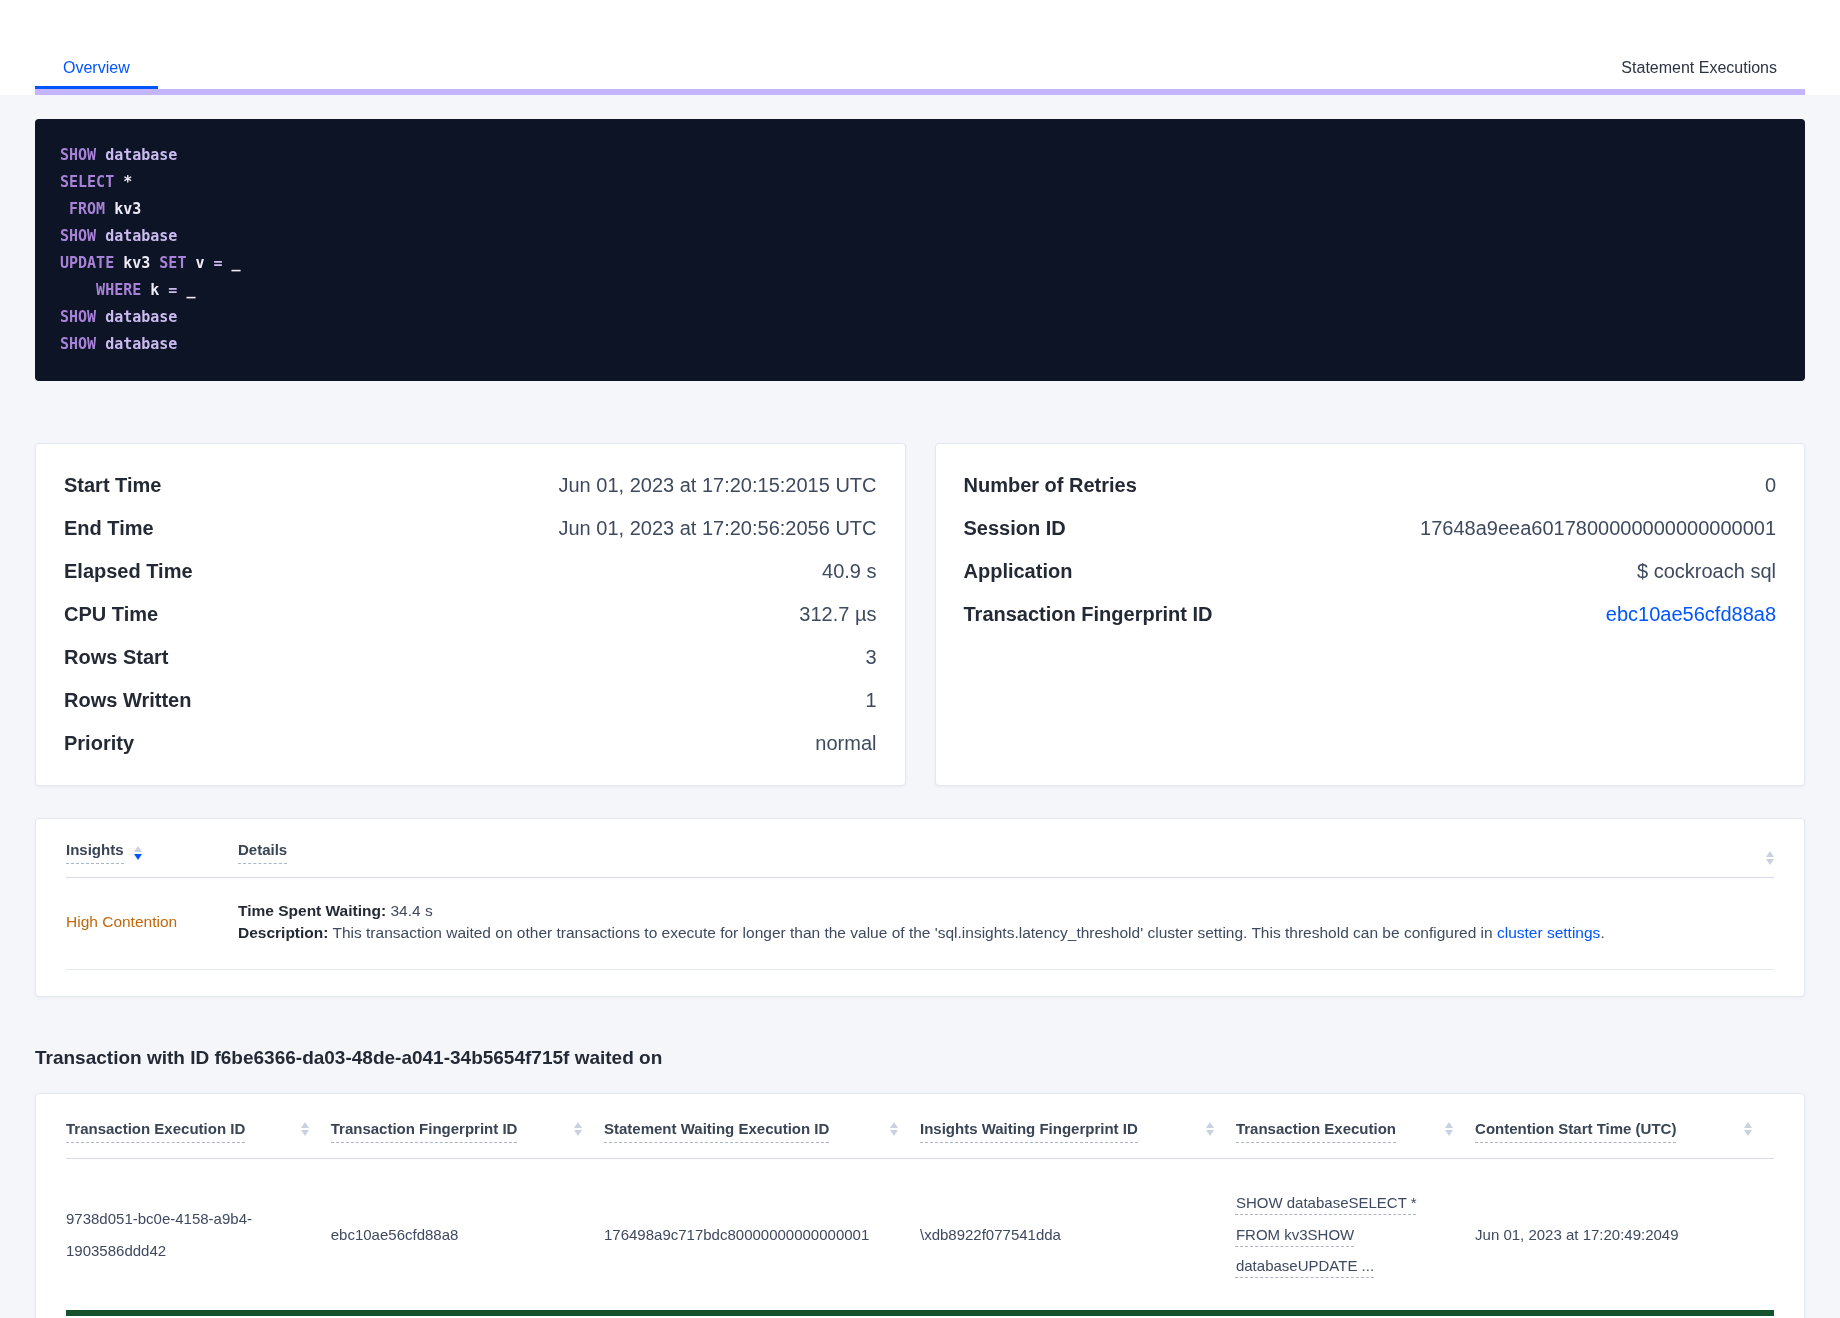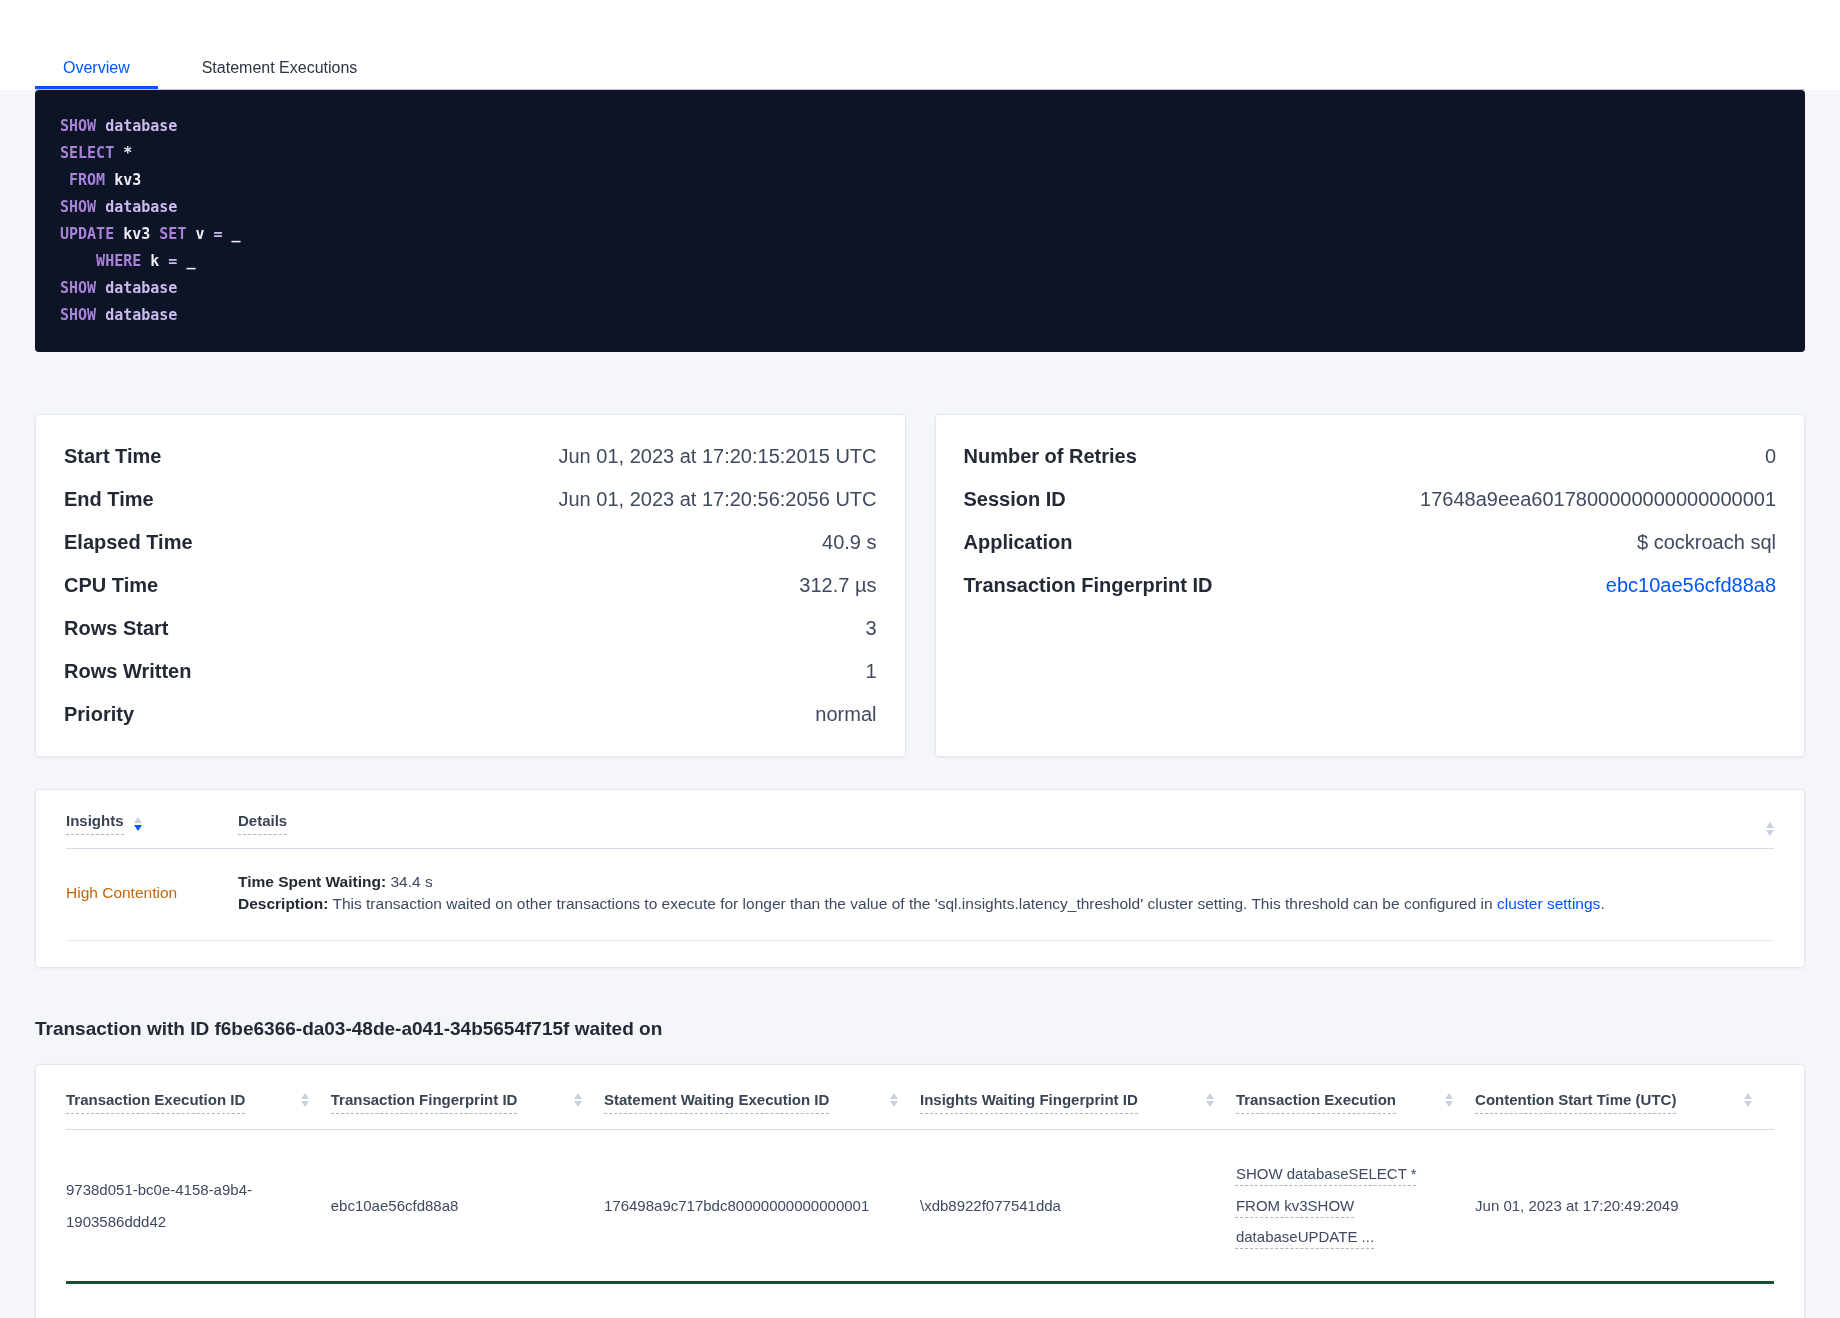--- a/index.html
+++ b/index.html
@@ -4,28 +4,28 @@
 <style>
   * { box-sizing: border-box; margin: 0; padding: 0; }
   html, body { width: 1840px; height: 1318px; overflow: hidden; }
   body {
     font-family: "Liberation Sans", sans-serif;
     background: #f4f6fa;
     color: #3f4a5f;
   }
   .page-header { background: #ffffff; padding: 20px 35px 0 35px; }
   .page-title { font-size: 21px; font-weight: 700; color: #242a35; letter-spacing: 0.1px; }
-  .tabbar { display: flex; gap: 16px; margin-top: 26px; border-bottom: 1px solid #c4b5fd; }
+  .tabbar { display: flex; margin-top: 26px; border-bottom: 6px solid #c4b5fd; justify-content: space-between; }
   .tab { padding: 13px 28px 12px; font-size: 16px; color: #2c3342; cursor: pointer; }
   .tab.active { color: #0055ff; box-shadow: inset 0 -3px 0 #0055ff; }
 
   .page-content { padding: 0 35px; }
 
   .codeblock {
-    margin-top: 0;
+    margin-top: 24px;
     background: #0d1426;
     border-radius: 4px;
     padding: 23px 25px;
   }
   .code-line {
     font-family: "DejaVu Sans Mono", monospace;
     font-size: 15px; font-weight: 600;
     line-height: 27px; white-space: pre;
   }
   .tok-kw  { color: #a882d7; }
@@ -78,21 +78,21 @@
   th:nth-child(4) { width: 18.5%; }
   th:nth-child(5) { width: 14%; }
   th:nth-child(6) { width: 17.5%; }
   .th-inner { display: flex; align-items: flex-start; justify-content: flex-end; }
   .th-inner .sort-icon { margin-left: auto; margin-right: 22px; padding-top: 2px; }
   tbody td {
     padding: 28px 48px 28px 0;
     font-size: 15px; color: #3f4a5f;
     line-height: 2.1;
     vertical-align: middle;
-    border-bottom: 3px solid #14532d;
+    border-bottom: 6px solid #14532d;
     overflow-wrap: break-word;
   }
   .dashed-link {
     color: #3e4a61;
     text-decoration: underline dashed #aab5ca 1px;
     text-underline-offset: 6px;
     cursor: pointer;
   }
 </style>
 </head>

